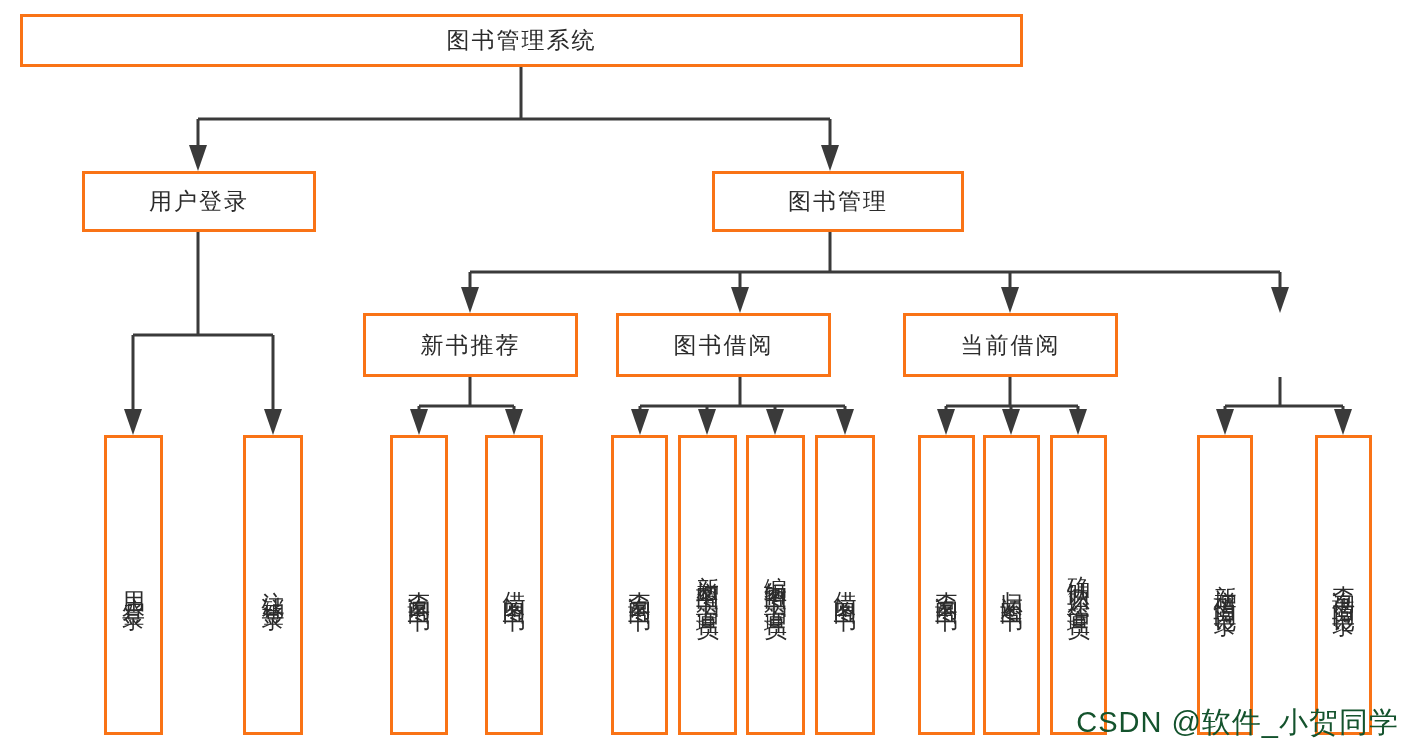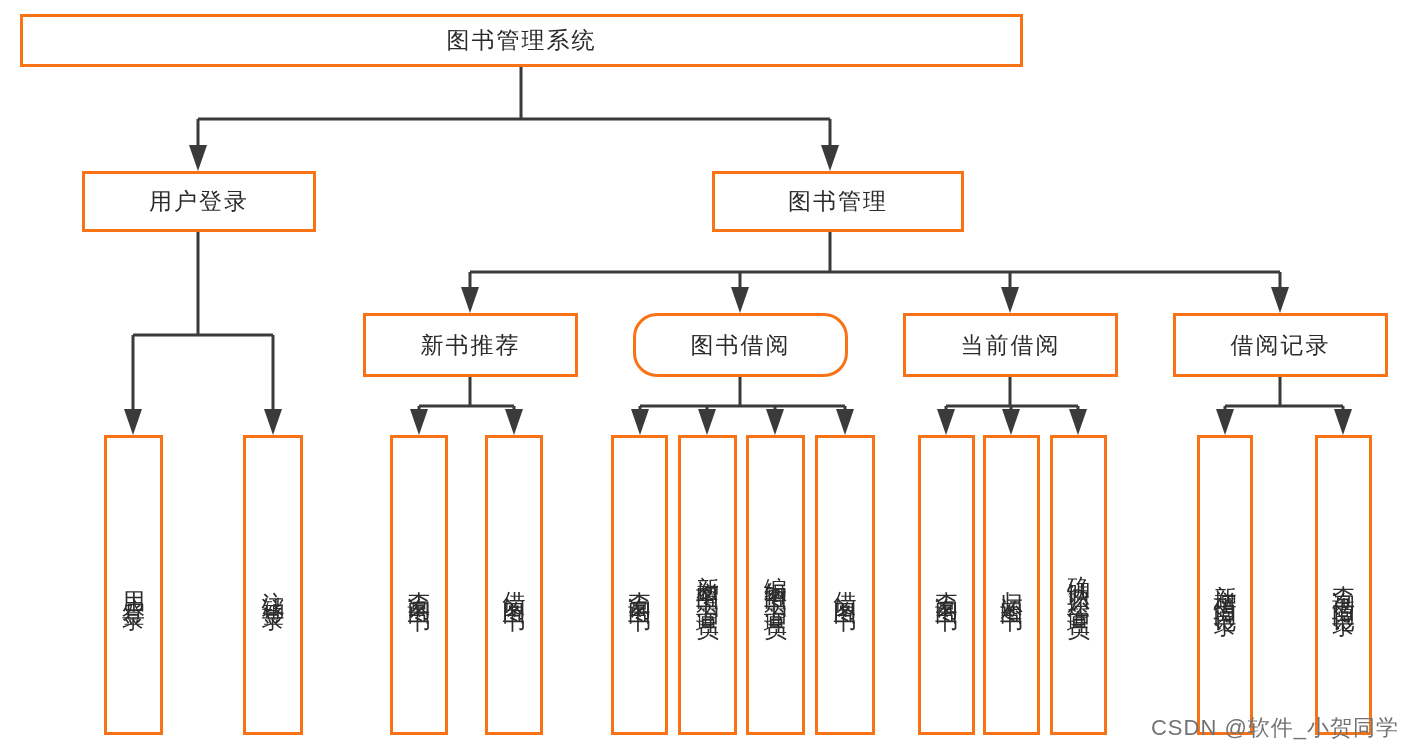--- a/index.html
+++ b/index.html
@@ -46,42 +46,42 @@
     text-orientation: mixed;
     letter-spacing: 6px;
     line-height: 1;
     white-space: nowrap;
   }
   
   .root-box { left: 20px;  top: 14px;  width: 1003px; height: 53px; }
   .l2a      { left: 82px;  top: 171px; width: 234px;  height: 61px; }
   .l2b      { left: 712px; top: 171px; width: 252px;  height: 61px; }
   .l3       { top: 313px;  height: 64px; width: 215px; }
-  .l3a { left: 363px; }  .l3b { left: 633px; border-radius: 24px; }
+  .l3a { left: 363px; }  .l3b { left: 616px; }
   .l3c { left: 903px; }  .l3d { left: 1173px; }
   
   .ul1 { left: 104px;  width: 59px; }
   .ul2 { left: 243px;  width: 60px; }
   .nb1 { left: 390px;  width: 58px; }
   .nb2 { left: 485px;  width: 58px; }
   .bb1 { left: 611px;  width: 57px; }
   .bb2 { left: 678px;  width: 59px; }
   .bb3 { left: 746px;  width: 59px; }
   .bb4 { left: 815px;  width: 60px; }
   .cb1 { left: 918px;  width: 57px; }
   .cb2 { left: 983px;  width: 57px; }
   .cb3 { left: 1050px; width: 57px; }
   .br1 { left: 1197px; width: 56px; }
   .br2 { left: 1315px; width: 57px; }
   .watermark {
     position: absolute;
     right: 6px;
     bottom: 4px;
-    font-size: 22px;
-    color: #737373;
+    font-size: 29px;
+    color: #14532d;
     letter-spacing: 1px;
     user-select: none;
   }
 </style>
 </head>
 <body>
 
 <div class="canvas">
 
   <svg class="connectors" width="1405" height="747" viewBox="0 0 1405 747">
@@ -140,23 +140,20 @@
 
   <div class="node h l3 l3a">
     <span>新书推荐</span>
   </div>
   <div class="node h l3 l3b">
     <span>图书借阅</span>
   </div>
   <div class="node h l3 l3c">
     <span>当前借阅</span>
   </div>
-  <div class="node h l3 l3d">
-    <span>借阅记录</span>
-  </div>
 
   <div class="node leaf ul1">
     <span class="vtxt">用户登录</span>
   </div>
   <div class="node leaf ul2">
     <span class="vtxt">注销登录</span>
   </div>
 
   <div class="node leaf nb1">
     <span class="vtxt">查询图书</span>

